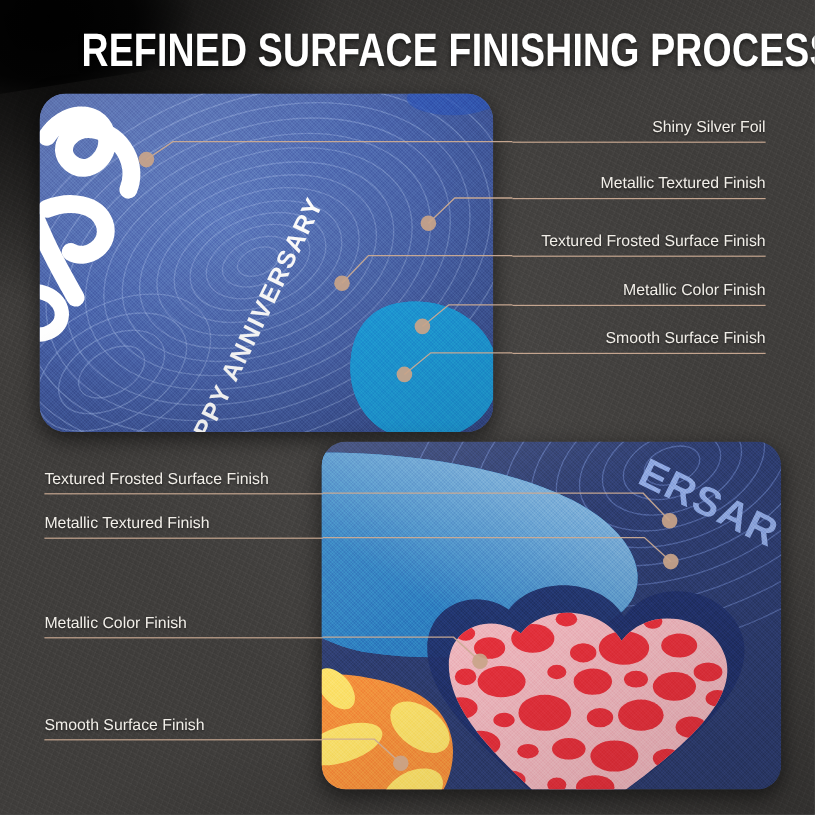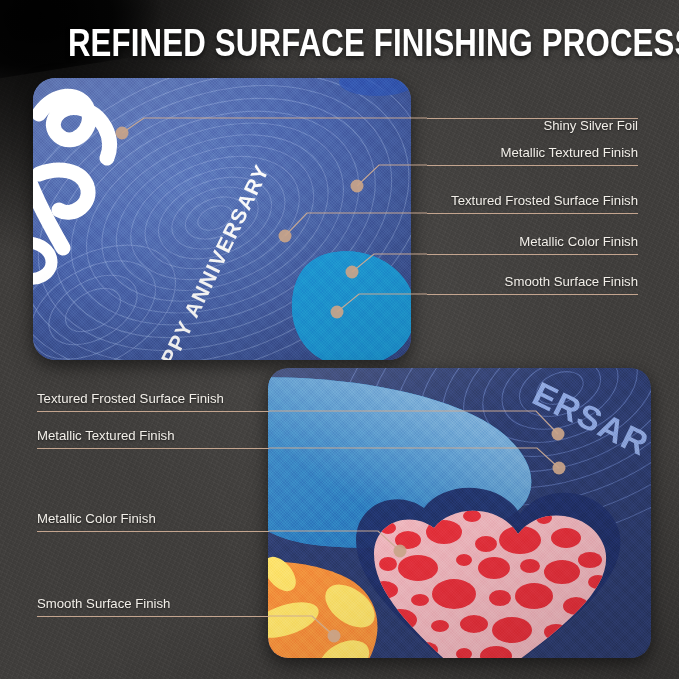--- a/index.html
+++ b/index.html
@@ -374,21 +374,21 @@
       <circle cx="558" cy="434" r="6.5" fill="#c9a489" fill-opacity=".92"></circle>
       <polyline points="269,448 537,448 559,468" fill="none" stroke="#cbab93" stroke-width="1.1" stroke-opacity=".95"></polyline>
       <circle cx="559" cy="468" r="6.5" fill="#c9a489" fill-opacity=".92"></circle>
       <polyline points="269,531 378,531 400,551" fill="none" stroke="#cbab93" stroke-width="1.1" stroke-opacity=".95"></polyline>
       <circle cx="400" cy="551" r="6.5" fill="#c9a489" fill-opacity=".92"></circle>
       <polyline points="269,616 312,616 334,636" fill="none" stroke="#cbab93" stroke-width="1.1" stroke-opacity=".95"></polyline>
       <circle cx="334" cy="636" r="6.5" fill="#c9a489" fill-opacity=".92"></circle>
     </svg>
 
   <div id="top-labels">
-      <div class="lbl lbl-r" style="right: 41px; top: 98px; margin-top: 20px;">Shiny Silver Foil</div>
+      <div class="lbl lbl-r" style="right: 41px; top: 98px;">Shiny Silver Foil</div>
       <div class="uline" style="left: 427px; top: 118px; width: 211px; background: rgb(203, 171, 147);"></div>
       <div class="lbl lbl-r" style="right: 41px; top: 145px;">Metallic Textured Finish</div>
       <div class="uline" style="left: 427px; top: 165px; width: 211px; background: rgb(203, 171, 147);"></div>
       <div class="lbl lbl-r" style="right: 41px; top: 193px;">Textured Frosted Surface Finish</div>
       <div class="uline" style="left: 427px; top: 213px; width: 211px; background: rgb(203, 171, 147);"></div>
       <div class="lbl lbl-r" style="right: 41px; top: 234px;">Metallic Color Finish</div>
       <div class="uline" style="left: 427px; top: 254px; width: 211px; background: rgb(203, 171, 147);"></div>
       <div class="lbl lbl-r" style="right: 41px; top: 274px;">Smooth Surface Finish</div>
       <div class="uline" style="left: 427px; top: 294px; width: 211px; background: rgb(203, 171, 147);"></div>
     </div>

